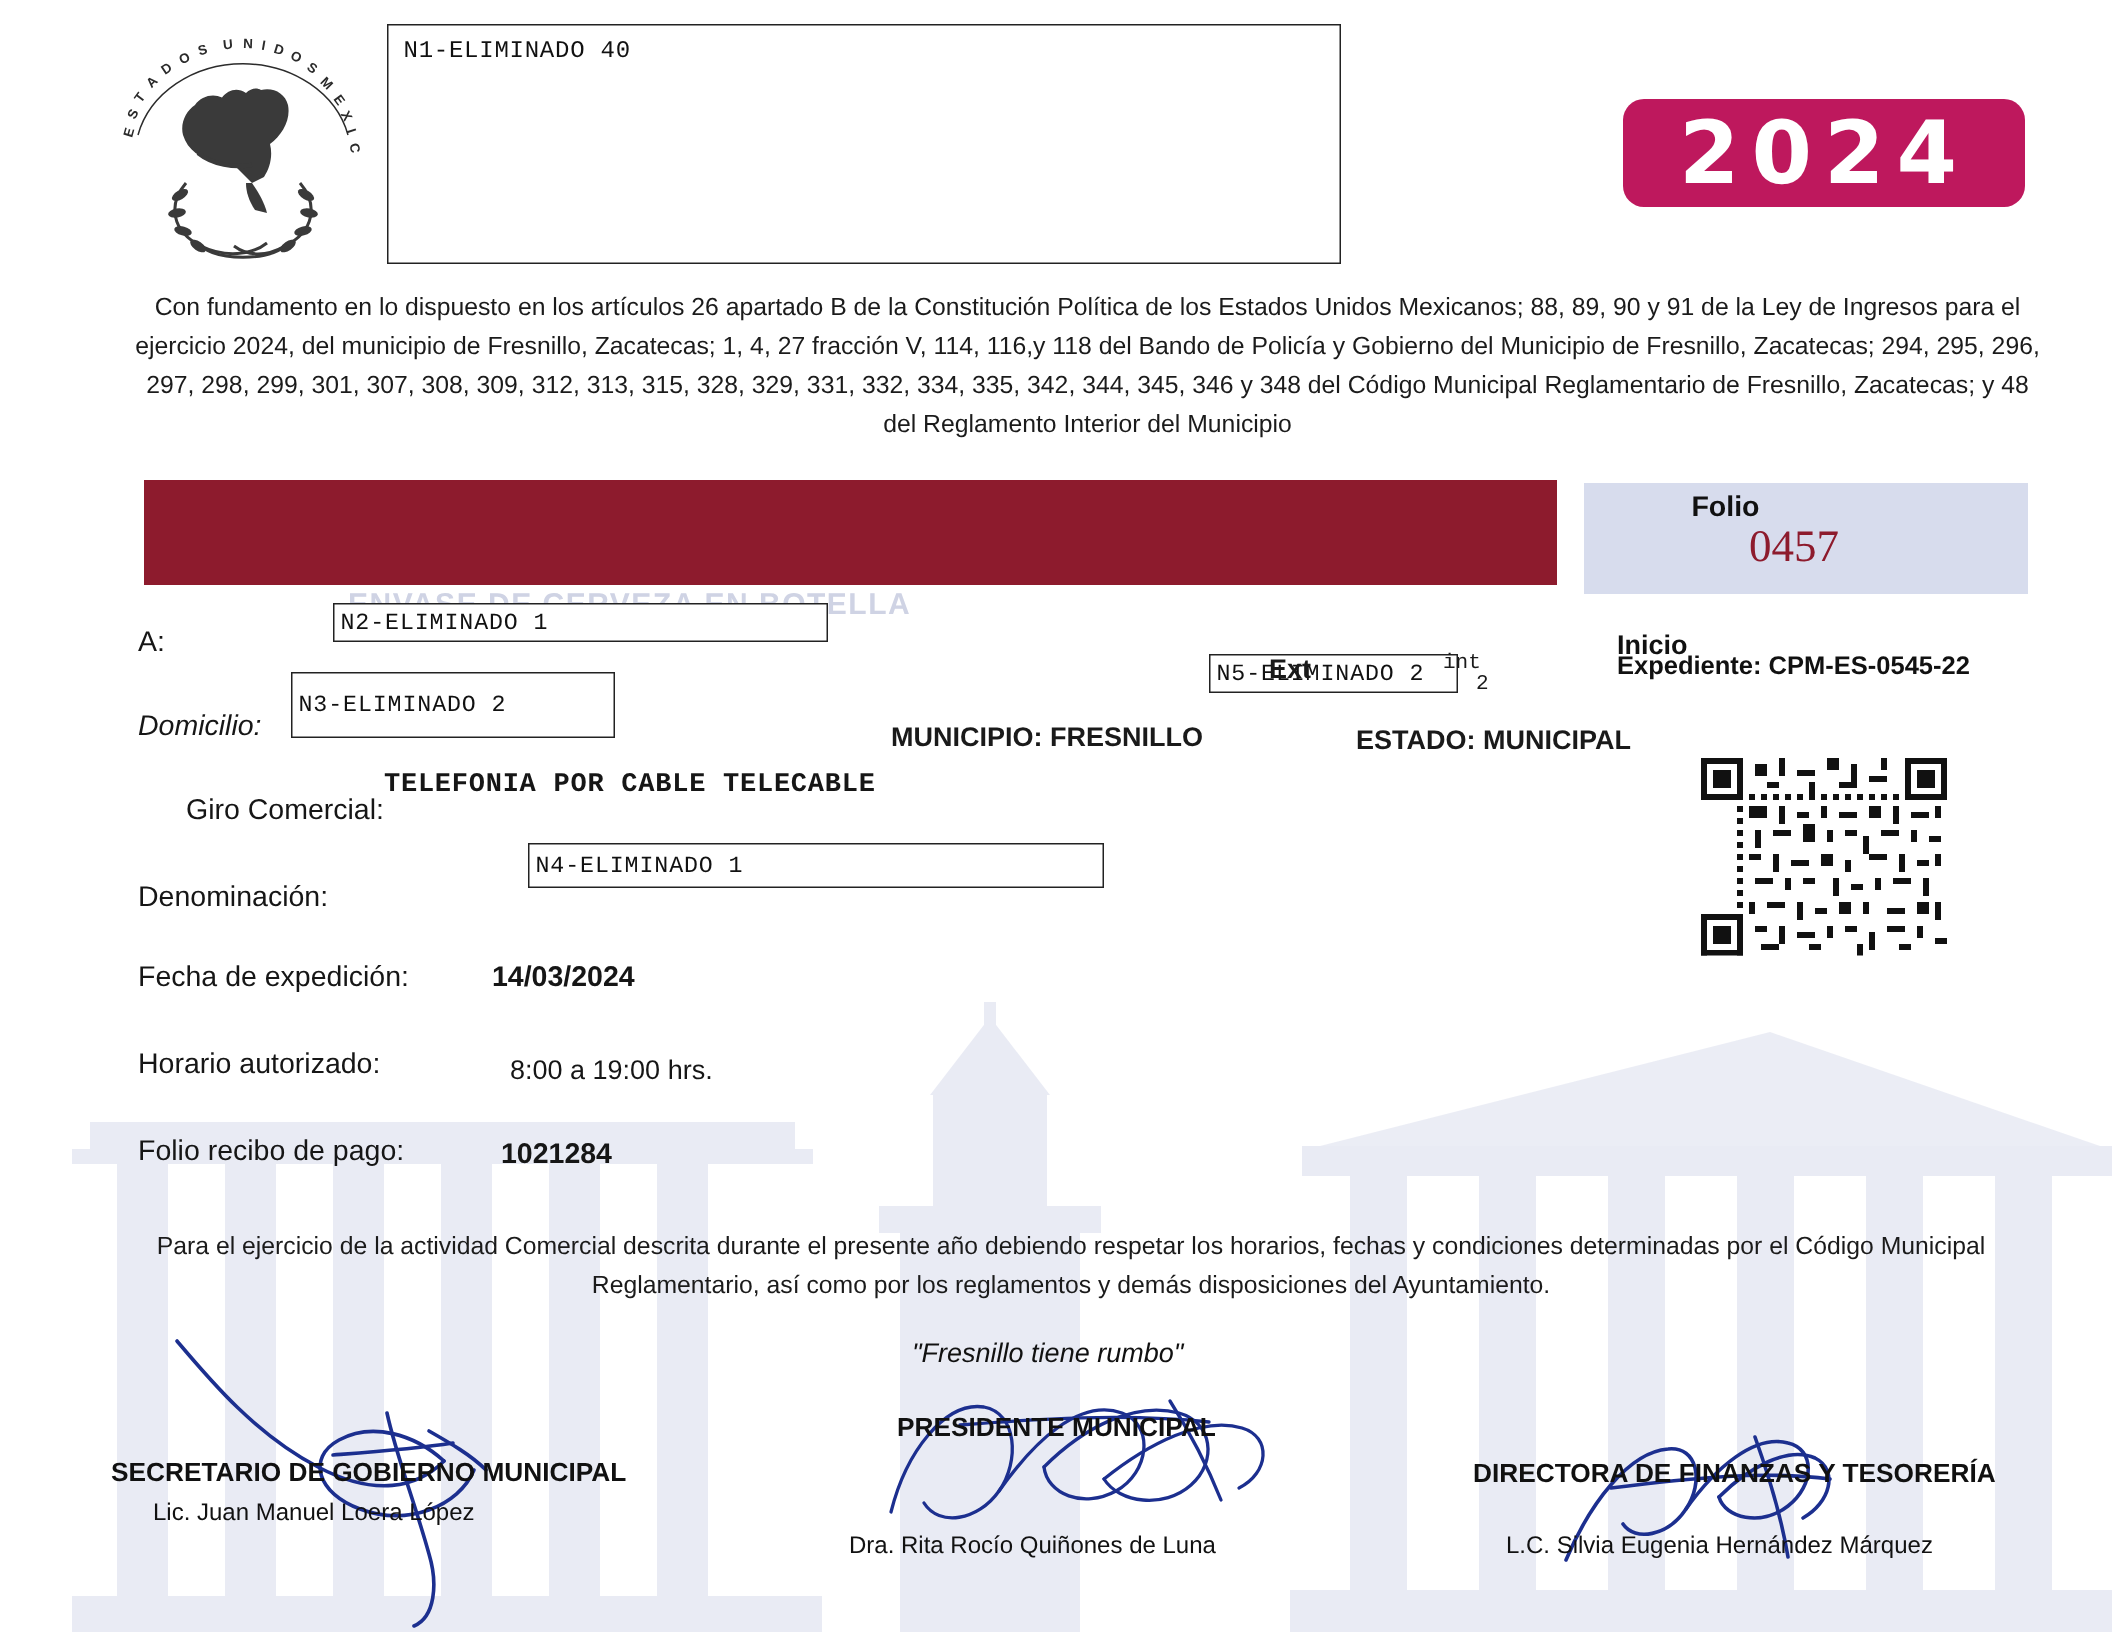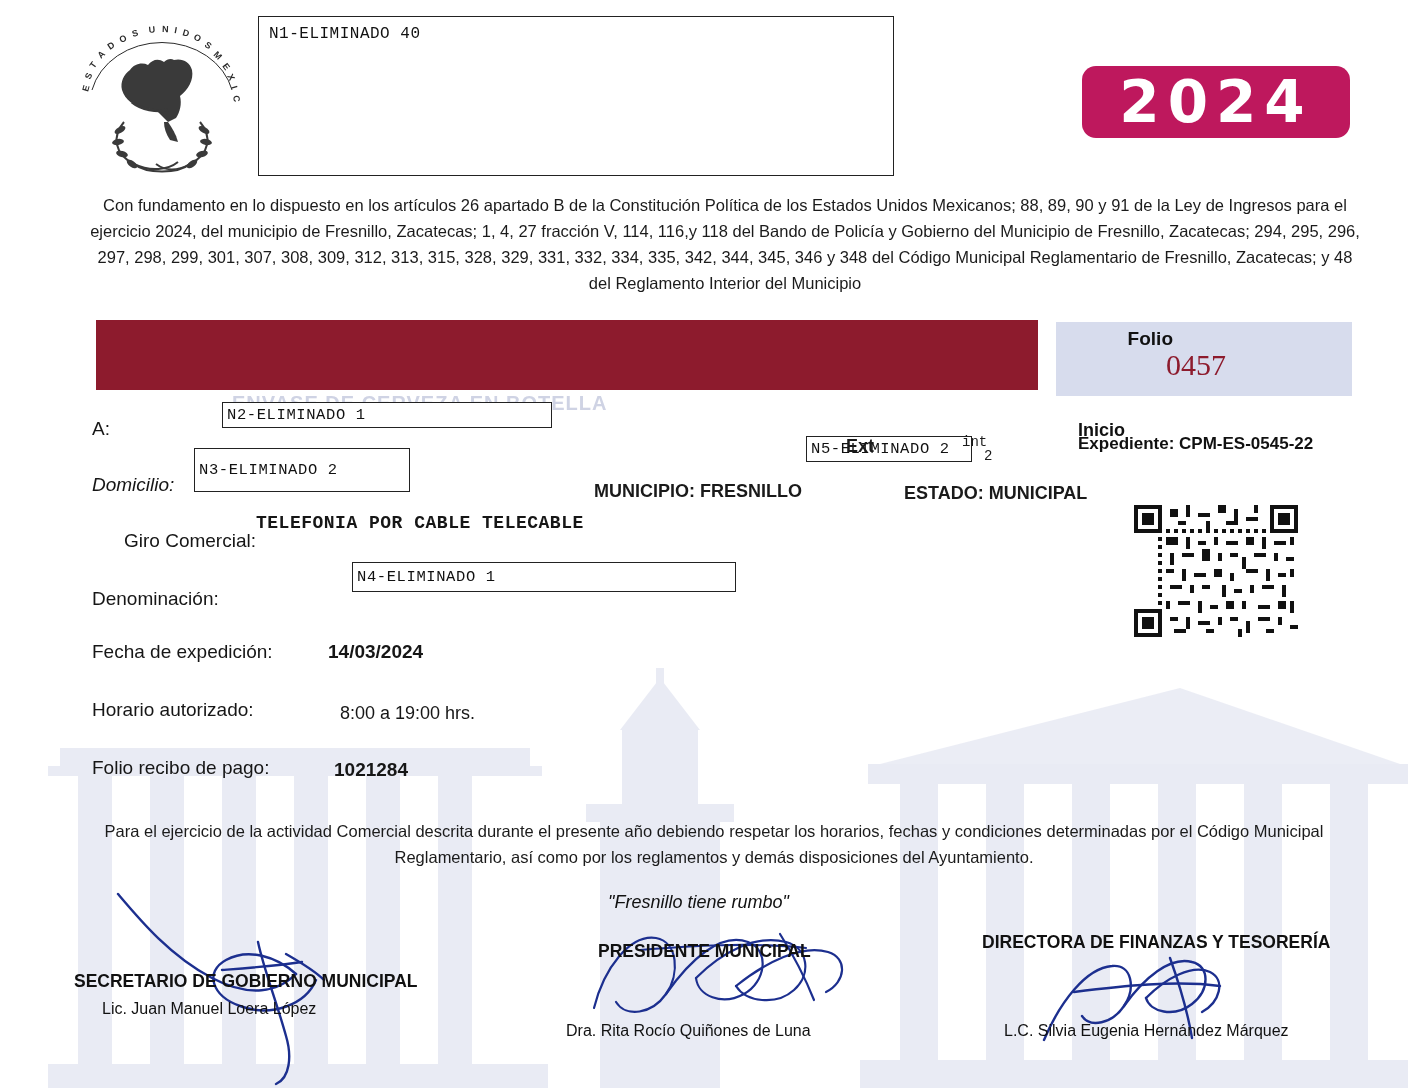--- a/index.html
+++ b/index.html
@@ -276,21 +276,21 @@
     font-size: 16px;
     color: #111;
   }
 
   #sig1-title { left: 74px;  top: 971px; }
   #sig1-name  { left: 102px; top: 1000px; }
 
   #pres-title { left: 598px; top: 941px; }
   #pres-name  { left: 566px; top: 1022px; }
 
-  #sig3-title { left: 982px; top: 932px; }
+  #sig3-title { left: 982px; top: 972px; }
   #sig3-name  { left: 1004px; top: 1022px; }
 
   .sig-svg { position: absolute; pointer-events: none; }
 </style>
 </head>
 <body>
 
 <svg id="watermark" viewBox="0 0 1408 420" preserveAspectRatio="none">
   <g fill="#b8bfdc">
 

